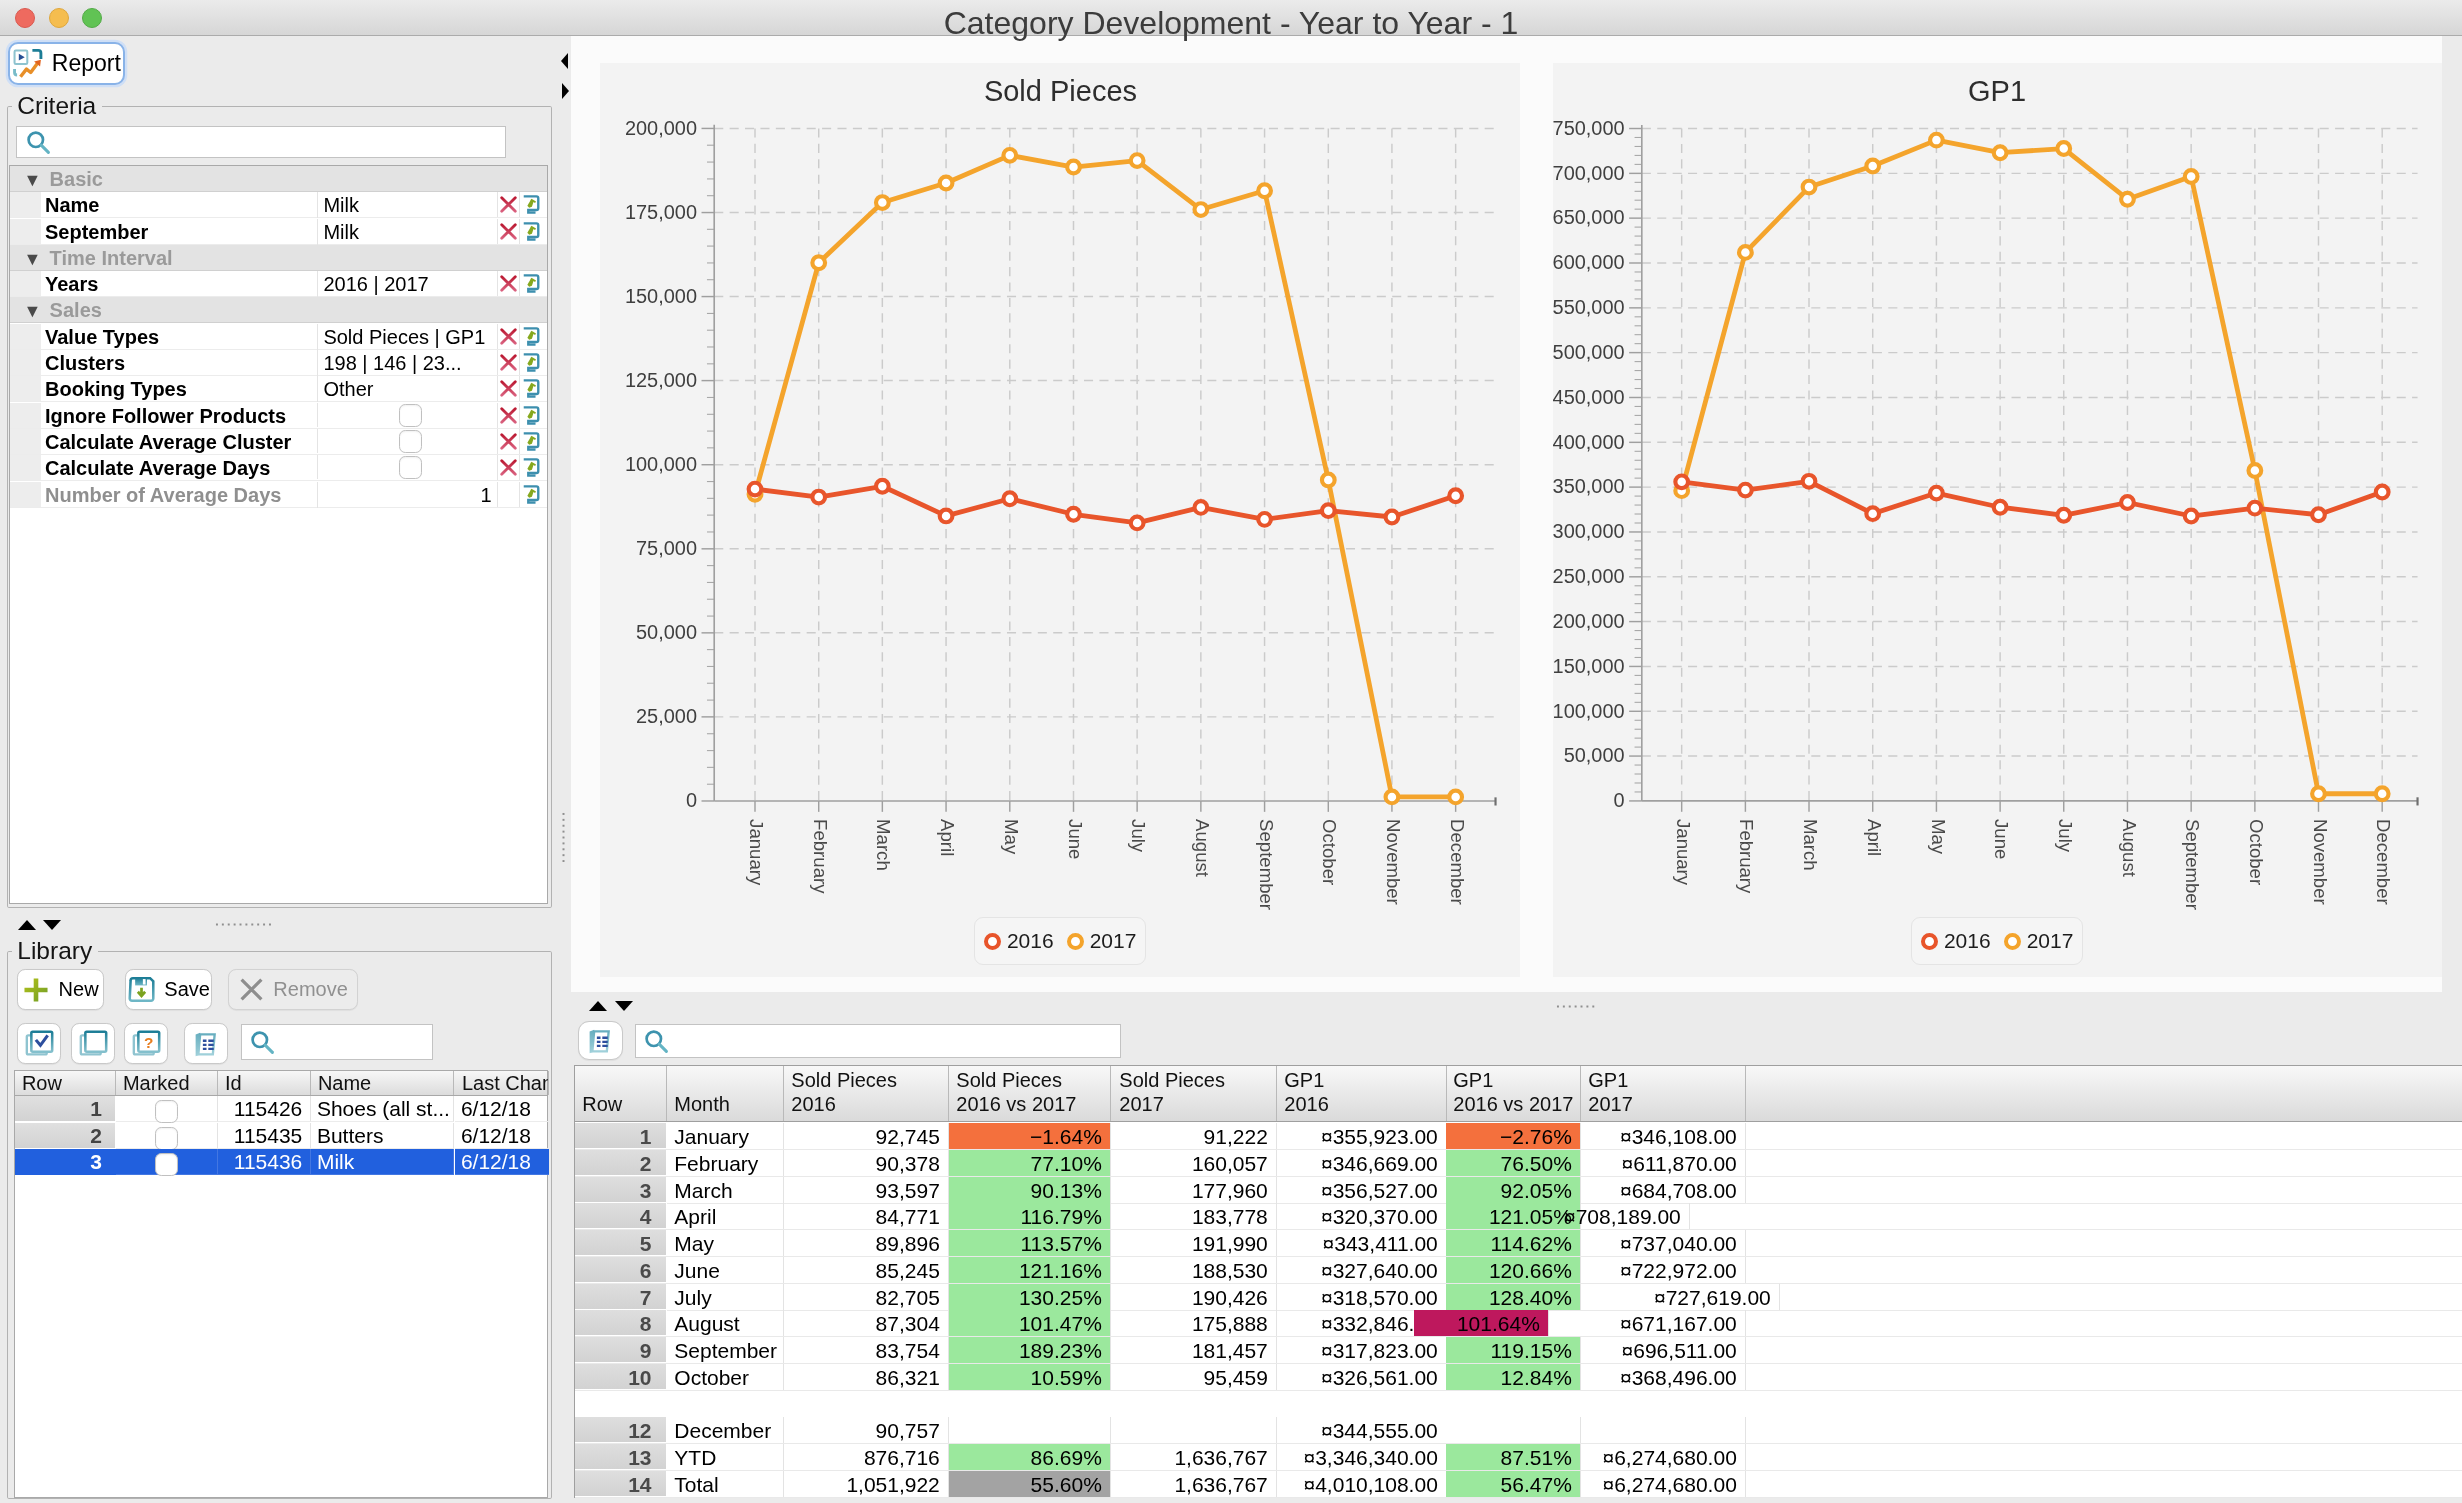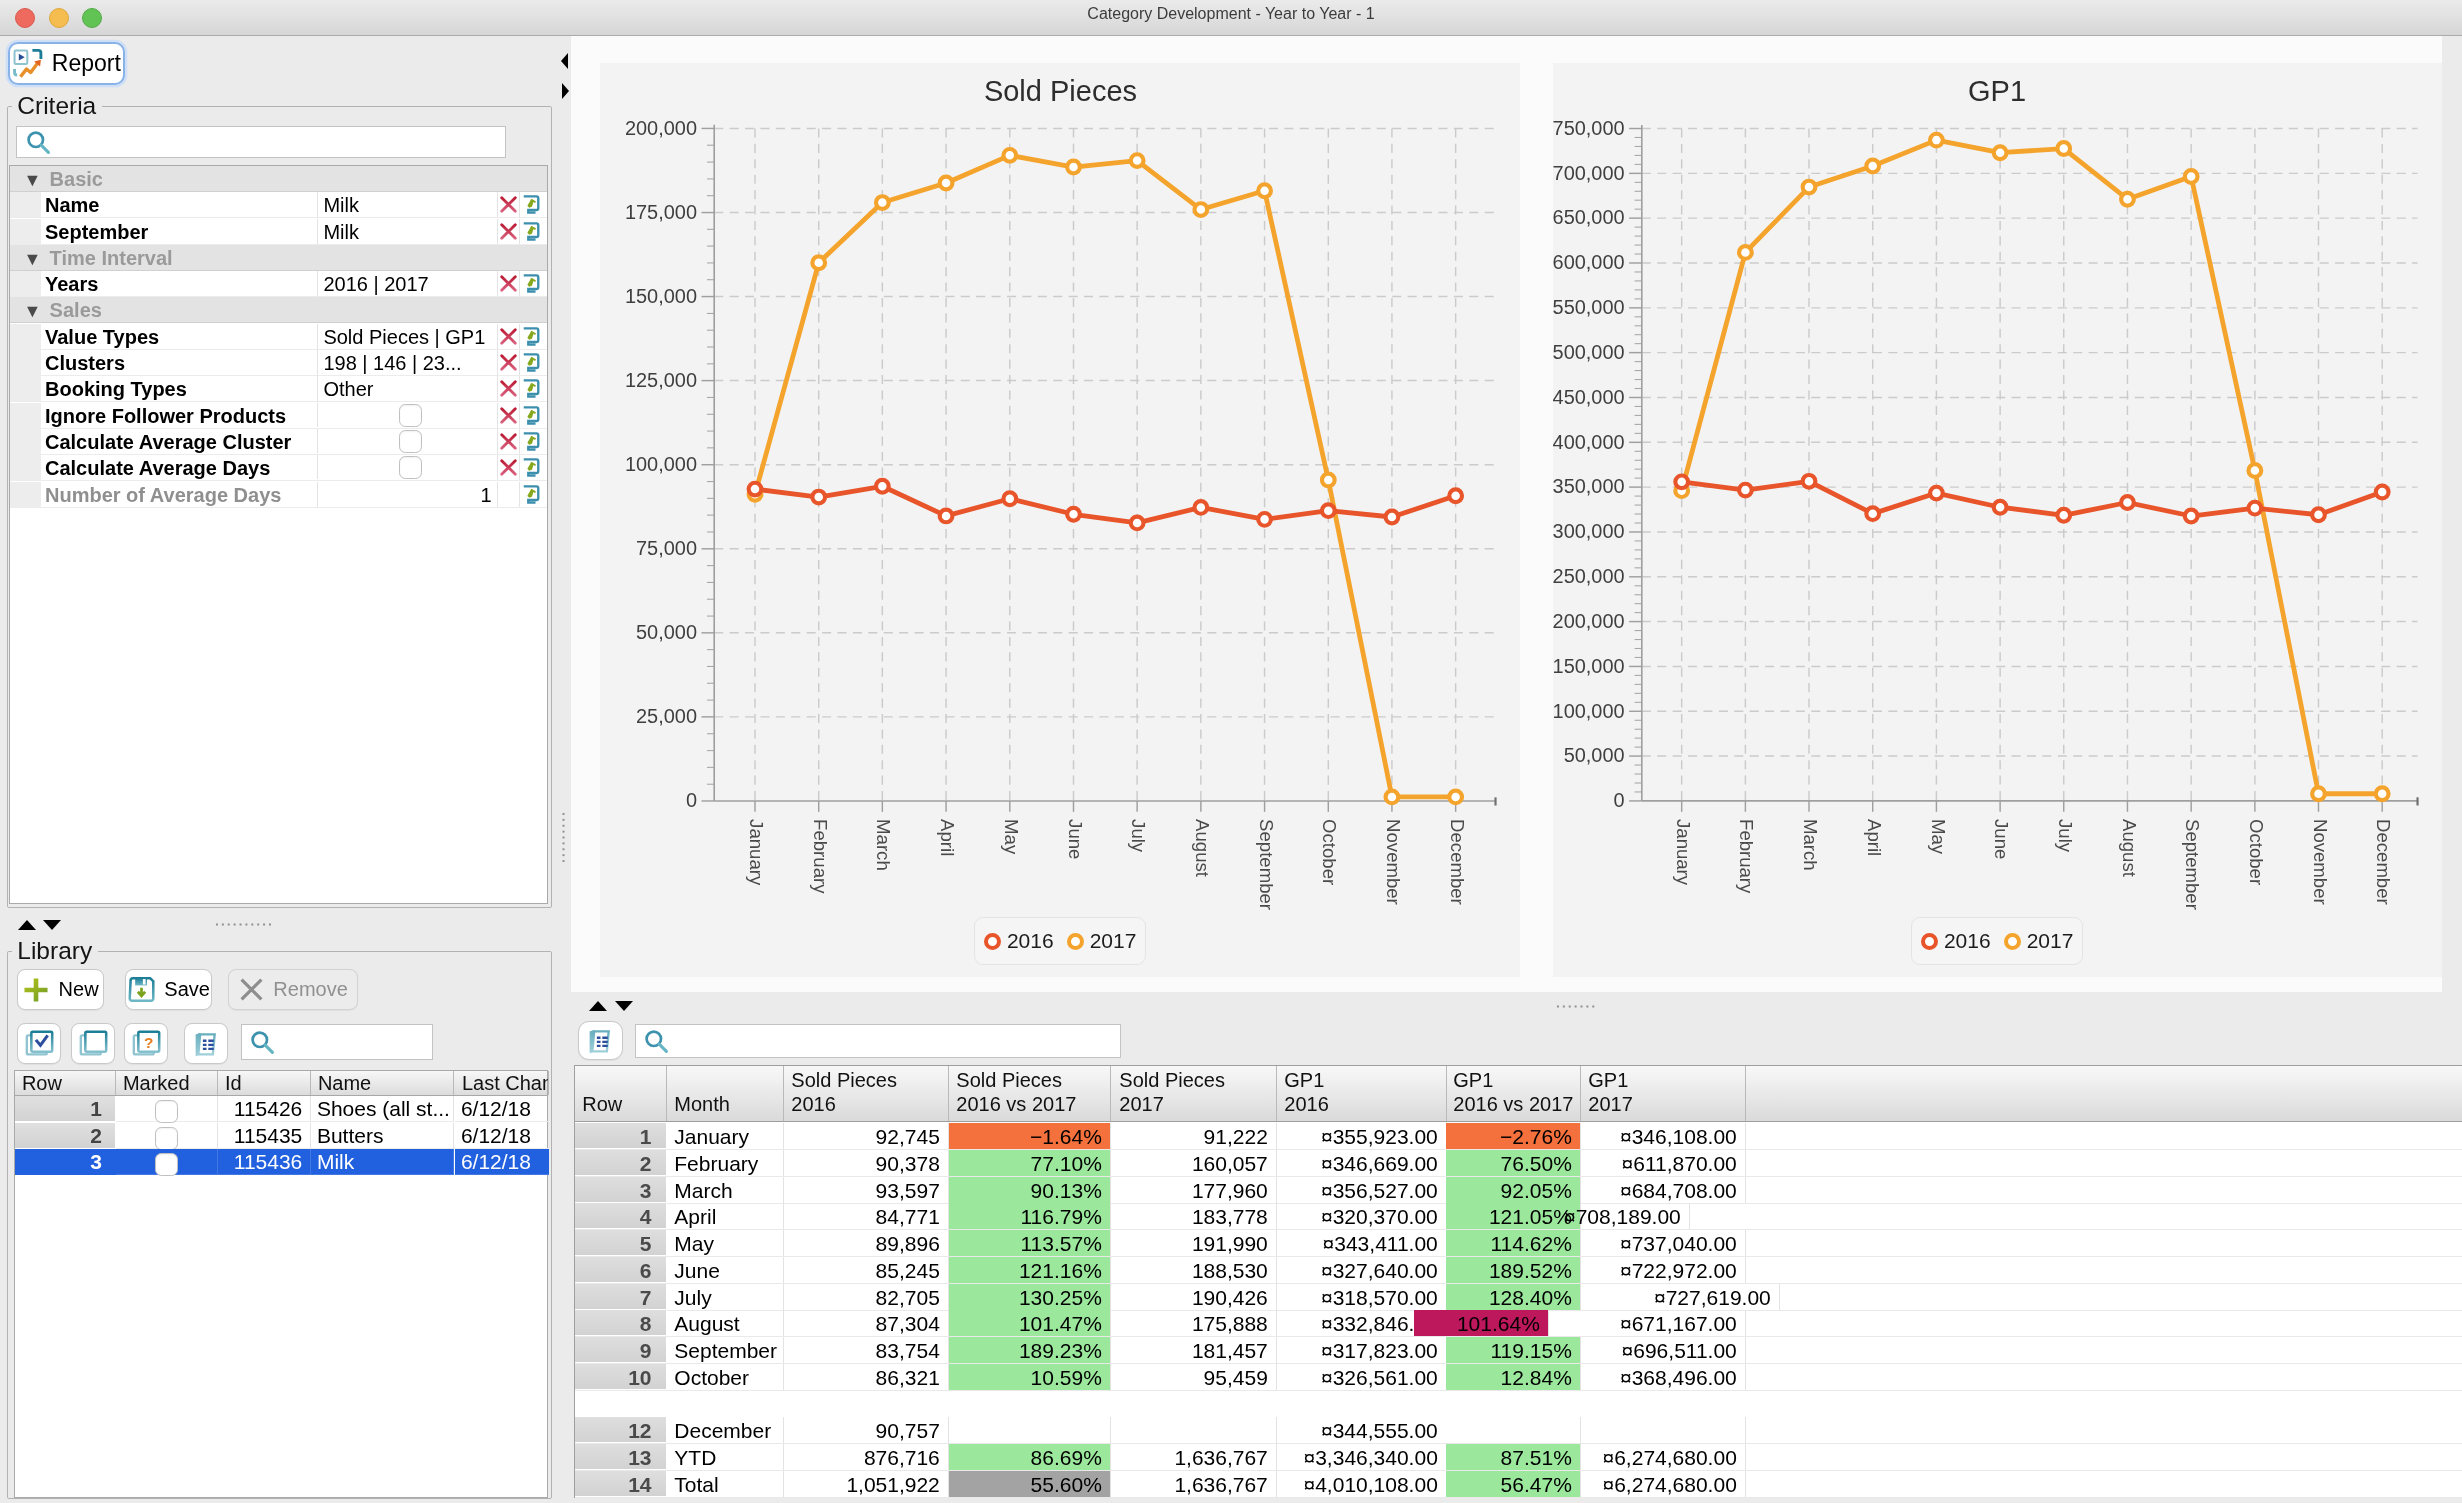--- a/index.html
+++ b/index.html
@@ -1,19 +1,19 @@
 <!DOCTYPE html>
 <html style="font-size:14.5px"><head><meta charset="utf-8">
 <style>
 * { margin:0; padding:0; box-sizing:border-box; }
 html,body { width:2462px; height:1503px; overflow:hidden; }
 body { font-family:"Liberation Sans", sans-serif; background:#ebebeb; position:relative; }
 #titlebar { position:absolute; left:0; top:0; width:2462px; height:36px;
   background:linear-gradient(#ebebeb,#d6d6d6); border-bottom:1.8px solid #ababab; }
-#titlebar .tt { position:absolute; width:100%; text-align:center; top:5.4px; font-size:16px; color:#3c3c3c; }
+#titlebar .tt { position:absolute; width:100%; text-align:center; top:5.4px; font-size:32px; color:#3c3c3c; }
 .tl { position:absolute; top:8.2px; width:20px; height:20px; border-radius:50%; }
 fieldset { border:1.8px solid #b2b2b2; border-radius:1.8px; }
 legend { font-size:24.5px; color:#151515; padding:0 5.4px; margin-left:3.6px; }
 .crh { position:absolute; left:0; width:100%; height:26px; background:#e3e3e3;
   color:#9a9a9a; font-weight:bold; font-size:20px; line-height:26px; border-bottom:0.9px solid #d0d0d0; }
 .crh .tri { color:#4a4a4a; font-size:18px; margin:0 8.2px 0 13.6px; }
 .crr { position:absolute; left:0; width:100%; height:26px; line-height:26px; font-size:20px; border-bottom:0.9px solid #ececec; }
 .crg { position:absolute; left:0; top:0; width:32px; height:100%; background:#ededed; border-right:1.8px solid #fff; }
 .crl { position:absolute; left:35px; top:0; width:272px; font-weight:bold; color:#000; overflow:hidden; white-space:nowrap; }
 .crv { position:absolute; left:307px; top:0; width:180px; color:#000; overflow:hidden; white-space:nowrap; border-left:0.9px solid #e4e4e4; padding-left:5.4px; }
@@ -839,21 +839,21 @@
 <div class="btc" style="left:871px;width:135px;background:#9be89d">114.62%</div>
 <div class="btc" style="left:1006px;width:165px">¤737,040.00</div>
 </div>
 <div class="btr" style="top:191px">
 <div class="btnum">6</div>
 <div class="btc" style="left:92px;width:117px;text-align:left;padding:0 0 0 7.3px">June</div>
 <div class="btc" style="left:209px;width:165px">85,245</div>
 <div class="btc" style="left:374px;width:162px;background:#9be89d">121.16%</div>
 <div class="btc" style="left:537px;width:165px">188,530</div>
 <div class="btc" style="left:702px;width:170px">¤327,640.00</div>
-<div class="btc" style="left:871px;width:135px;background:#9be89d">189.52%</div>
+<div class="btc" style="left:871px;width:135px;background:#9be89d">120.66%</div>
 <div class="btc" style="left:1006px;width:165px">¤722,972.00</div>
 </div>
 <div class="btr" style="top:218px">
 <div class="btnum">7</div>
 <div class="btc" style="left:92px;width:117px;text-align:left;padding:0 0 0 7.3px">July</div>
 <div class="btc" style="left:209px;width:165px">82,705</div>
 <div class="btc" style="left:374px;width:162px;background:#9be89d">130.25%</div>
 <div class="btc" style="left:537px;width:165px">190,426</div>
 <div class="btc" style="left:702px;width:170px">¤318,570.00</div>
 <div class="btc" style="left:871px;width:135px;background:#9be89d">128.40%</div>

